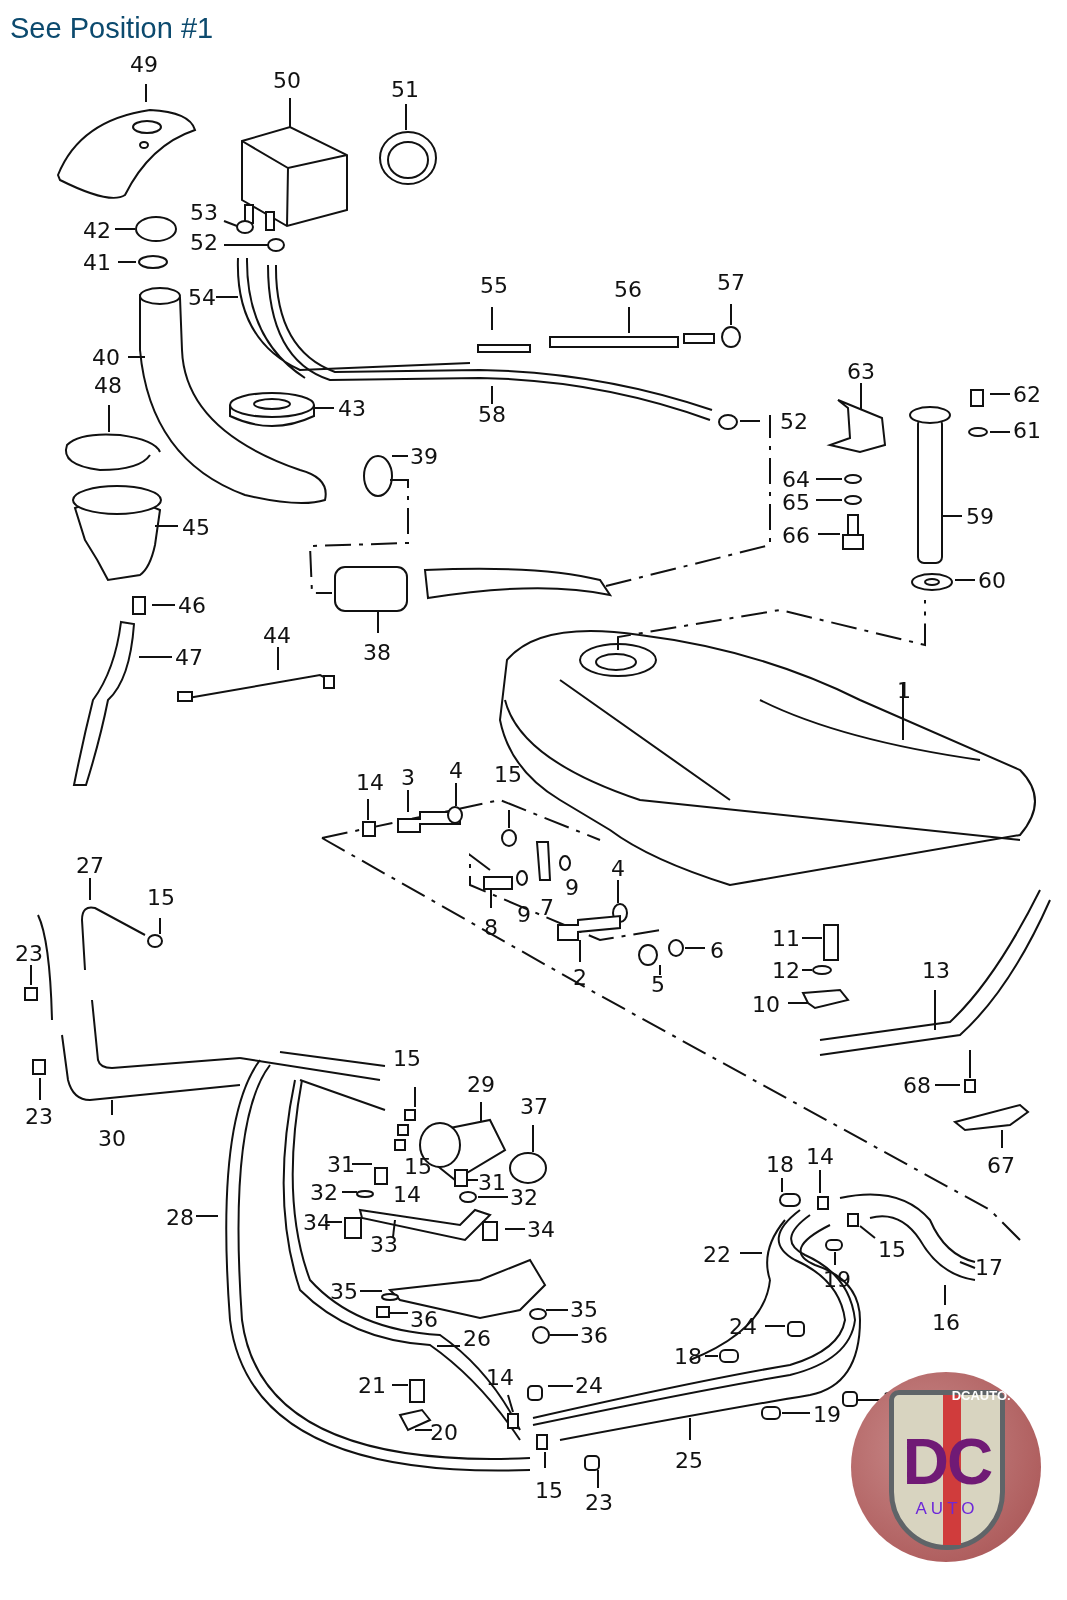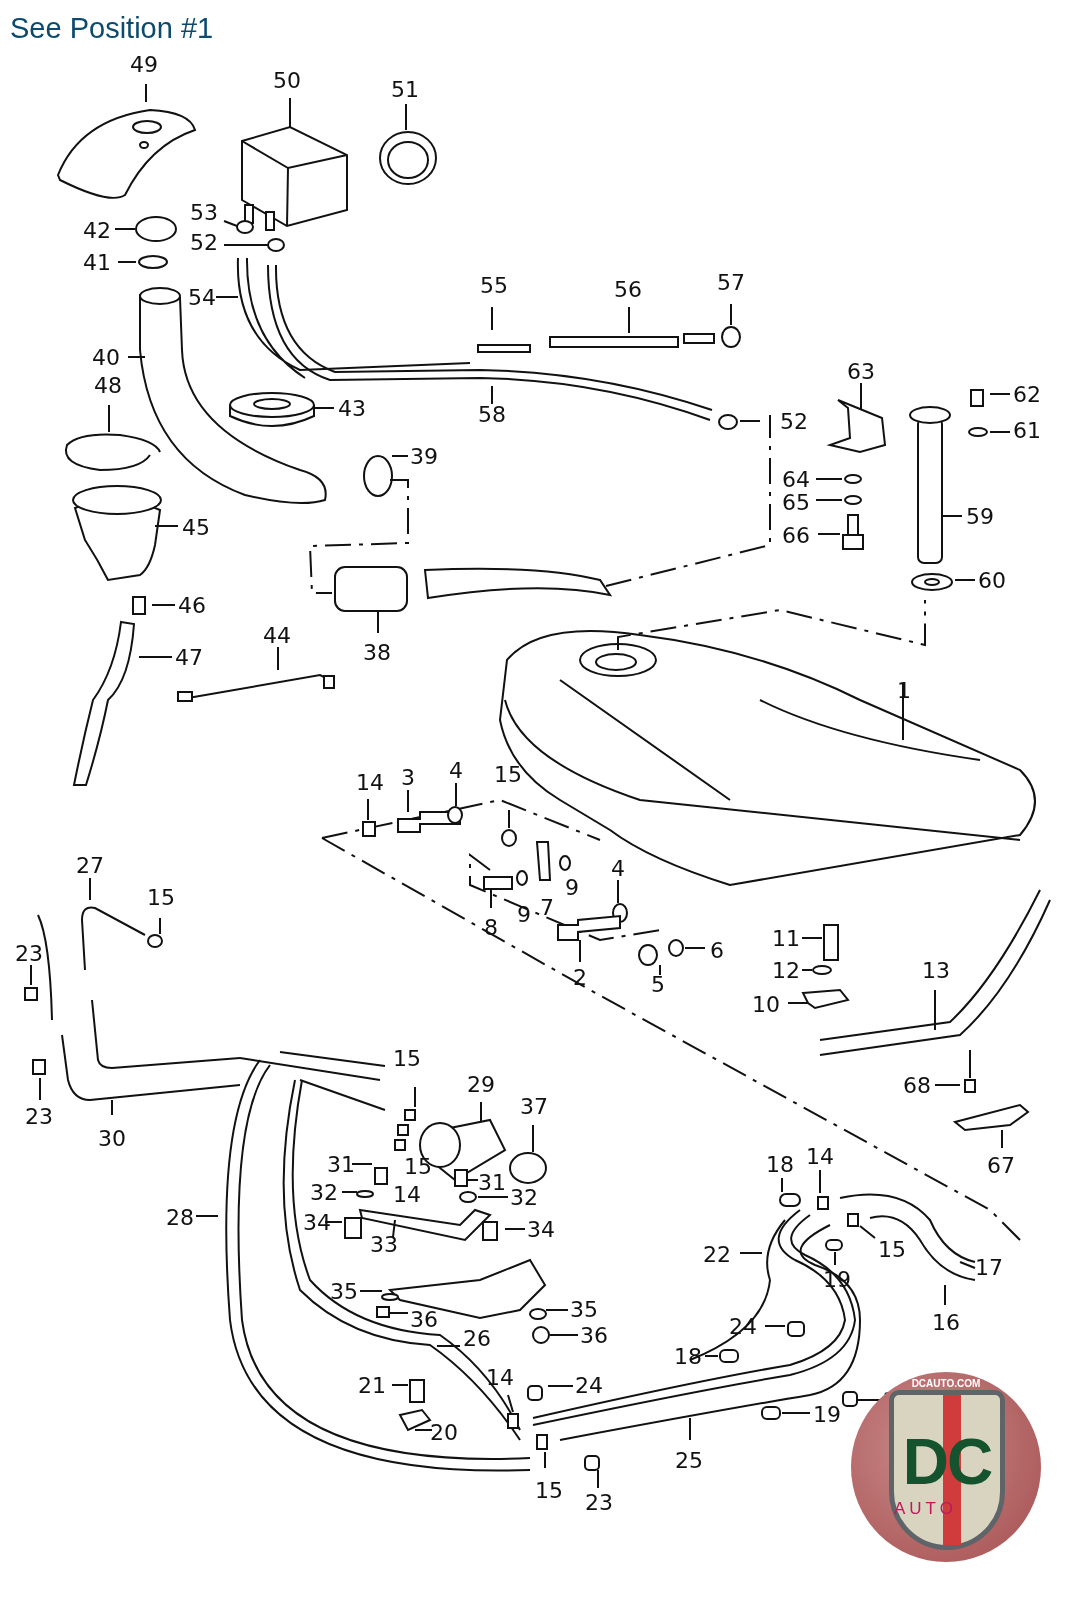--- a/index.html
+++ b/index.html
@@ -9,23 +9,23 @@
   .lbl { font-family:"DejaVu Sans", sans-serif; font-size:22px; fill:#111; }
   .ln { stroke:#111; stroke-width:2; fill:none; }
   .part { stroke:#111; stroke-width:2; fill:#fff; }
   .dash { stroke:#111; stroke-width:2; fill:none; stroke-dasharray:26 8 4 8; }
   .tube { stroke:#111; stroke-width:2; fill:none; }
   #logo { position:absolute; left:851px; top:1372px; width:190px; height:190px; border-radius:50%;
           background:radial-gradient(circle at 40% 40%, #c98a8a, #b06060 70%, #9d4f52); overflow:hidden; }
   #shield { position:absolute; left:38px; top:18px; width:116px; height:160px; background:#d8d4c0;
             border:5px solid #5f6468; border-radius:10px 10px 58px 58px; box-sizing:border-box; }
   #shield-stripe { position:absolute; left:49px; top:0; width:18px; height:100%; background:#d03c3c; }
-  #logo-top { position:absolute; left:0; top:6px; width:100%; text-align:center; font-size:10px; font-weight:bold; color:#fff; font-family:"Liberation Sans", sans-serif; }
-  #logo-dc { position:absolute; left:0; top:30px; width:100%; text-align:center; font-size:64px; font-weight:bold; color:#14532d; font-family:"Liberation Sans", sans-serif; letter-spacing:-2px; }
-  #logo-auto { position:absolute; left:0; top:104px; width:100%; text-align:left; font-size:17px; color:#be185d; font-family:"Liberation Sans", sans-serif; letter-spacing:4px; }
+  #logo-top { position:absolute; left:0; top:16px; width:100%; text-align:right; font-size:13px; font-weight:bold; color:#fff; font-family:"Liberation Sans", sans-serif; }
+  #logo-dc { position:absolute; left:0; top:30px; width:100%; text-align:center; font-size:64px; font-weight:bold; color:#701a75; font-family:"Liberation Sans", sans-serif; letter-spacing:-2px; }
+  #logo-auto { position:absolute; left:0; top:104px; width:100%; text-align:center; font-size:17px; color:#6d28d9; font-family:"Liberation Sans", sans-serif; letter-spacing:4px; }
 </style>
 </head>
 <body>
 
 <div id="title">See Position #1</div>
 
 <svg id="diagram" width="1067" height="1600" viewBox="0 0 1067 1600">
 
   <path class="part" d="M58 175 Q80 120 150 110 Q190 112 195 130 Q150 145 125 195 Q110 205 60 180 Z"></path>
   <ellipse class="part" cx="147" cy="127" rx="14" ry="6"></ellipse>

